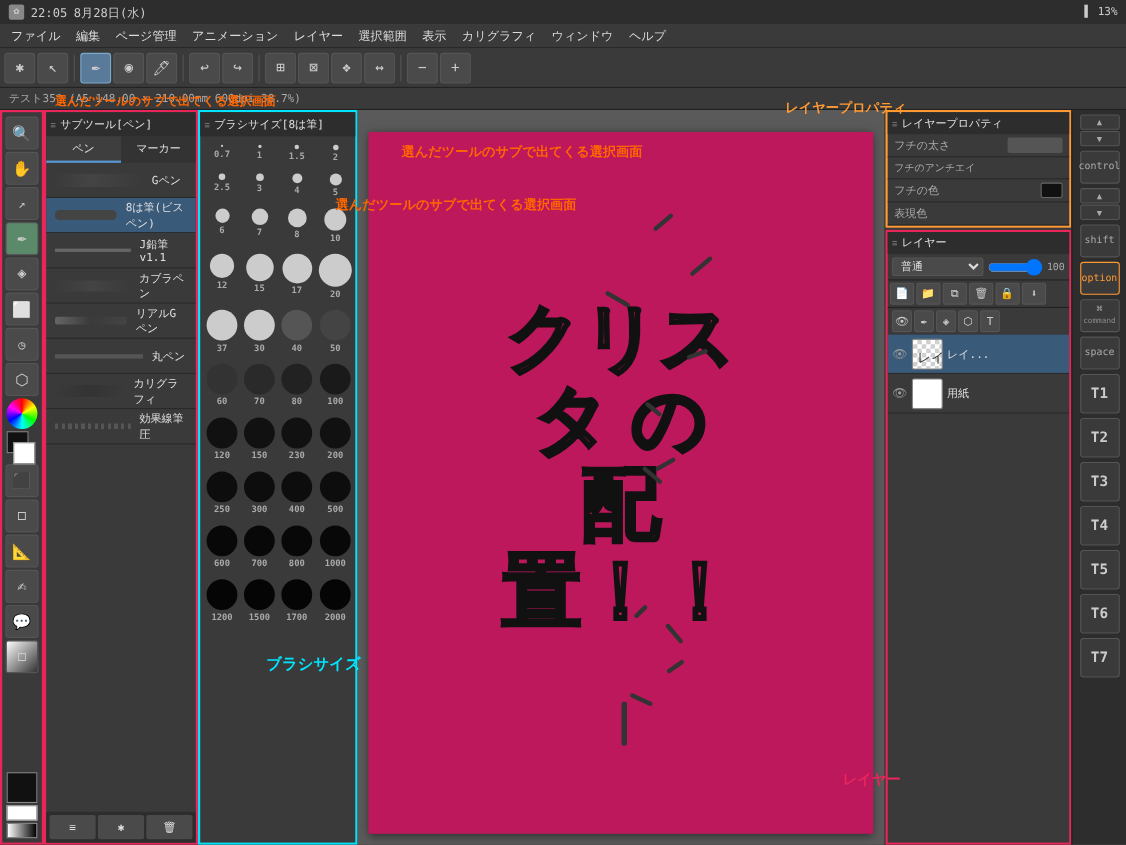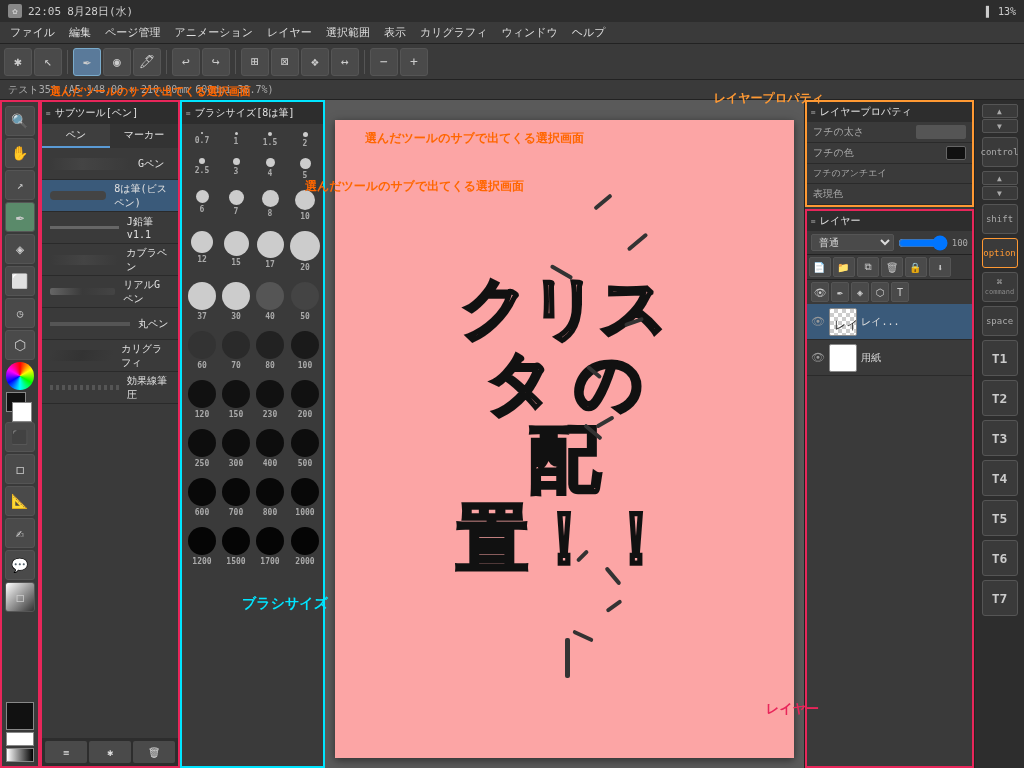--- a/index.html
+++ b/index.html
@@ -203,21 +203,21 @@
       background: #5a5a5a;
       position: relative;
       overflow: hidden;
     }
     #canvas-container {
       position: absolute;
       top: 20px;
       left: 10px;
       right: 10px;
       bottom: 10px;
-      background: #fca5a5;
+      background: #be185d;
       box-shadow: 0 2px 8px rgba(0,0,0,0.5);
     }
     #canvas-content {
       width: 100%;
       height: 100%;
       position: relative;
       overflow: hidden;
     }
 
     
@@ -753,25 +753,25 @@
     <div id="layer-props-panel">
       <div id="layer-props-header">
         <span style="font-size:8px;color:#888;margin-right:4px;">≡</span>
         <span>レイヤープロパティ</span>
       </div>
       <div class="prop-row">
         <span class="prop-label">フチの太さ</span>
         <div class="prop-value"></div>
       </div>
       <div class="prop-row">
+        <span class="prop-label" style="font-size:9px;">フチのアンチエイ</span>
+      </div>
+      <div class="prop-row">
         <span class="prop-label">フチの色</span>
         <div class="color-swatch-black"></div>
-      </div>
-      <div class="prop-row">
-        <span class="prop-label" style="font-size:9px;">フチのアンチエイ</span>
       </div>
       <div class="prop-row">
         <span class="prop-label">表現色</span>
       </div>
     </div>
 
     <div id="layer-panel">
       <div id="layer-panel-header">
         <span style="font-size:8px;color:#888;margin-right:4px;">≡</span>
         <span>レイヤー</span>

